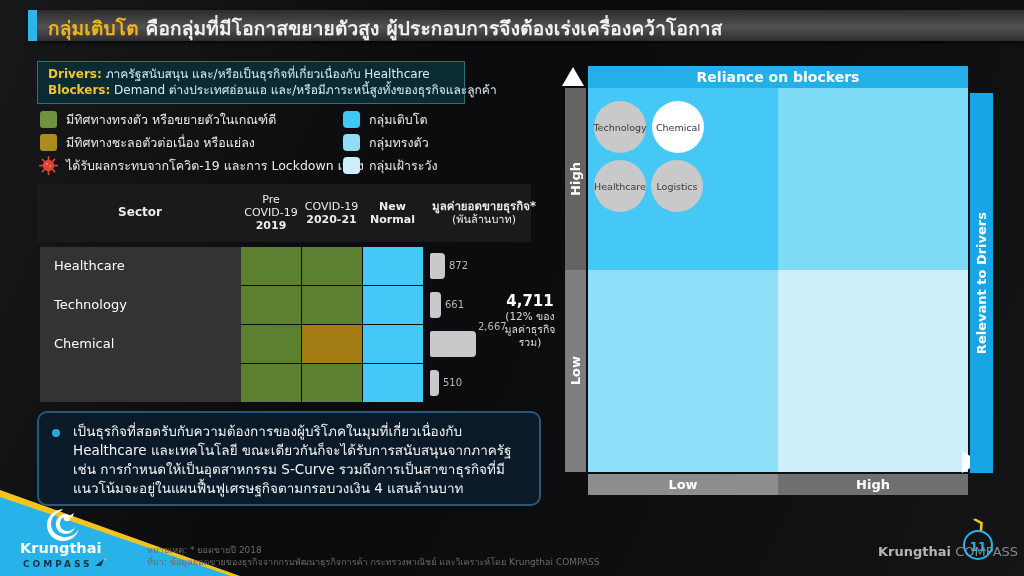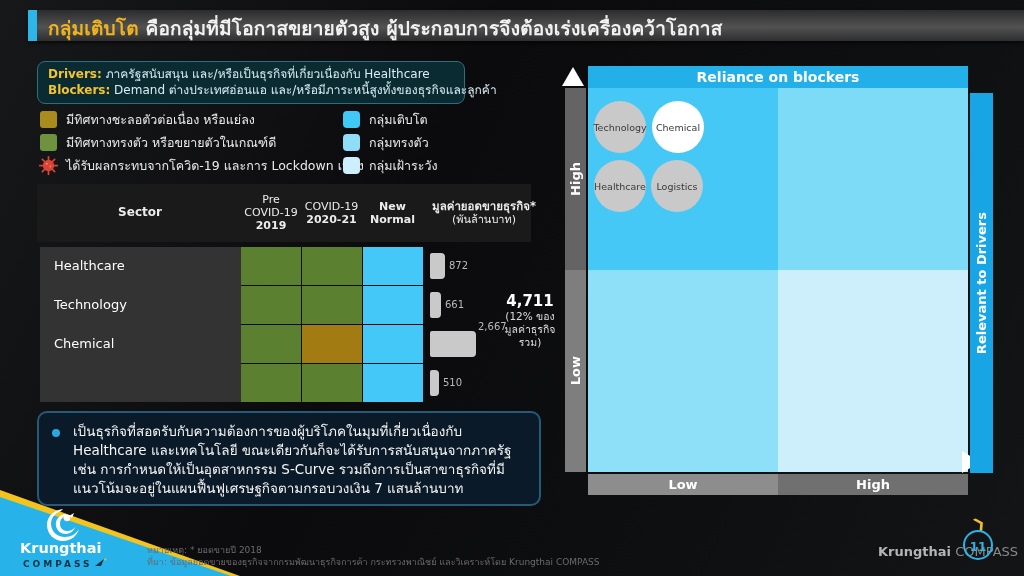--- a/index.html
+++ b/index.html
@@ -13,21 +13,21 @@
   .abs{position:absolute;}
   
   .titlebar{left:28px;top:10px;width:996px;height:31px;
     background:linear-gradient(180deg,#2c2c2c 0%,#525252 55%,#2e2e2e 100%);
     box-shadow:0 2px 3px rgba(0,0,0,.6);}
   .title-accent{left:28px;top:10px;width:9px;height:31px;background:#2eb6ea;}
   .title-text{left:48px;top:13px;font-size:19px;font-weight:bold;white-space:nowrap;letter-spacing:.2px;}
   .title-hl{color:#f2b41c;} .title-rest{color:#f2f2f2;}
   
   .infobox{left:37px;top:61px;width:428px;height:43px;background:#0b2b33;
-    border:1px solid #2f6e7e;border-radius:8px;padding:4px 10px;box-sizing:border-box;
+    border:1px solid #2f6e7e;border-radius:0;padding:4px 10px;box-sizing:border-box;
     font-size:12px;line-height:16px;color:#d8edf3;white-space:nowrap;}
   .infobox b{color:#f4c430;}
   
   .lg-row{display:flex;align-items:center;height:23px;}
   .lg-swatch{width:17px;height:17px;border-radius:3px;margin-right:9px;flex:0 0 auto;}
   .lg-label{font-size:12.5px;color:#eaeaea;white-space:nowrap;}
   .legend-left{left:40px;top:108px;}
   .legend-right{left:343px;top:108px;}
   
   .tbl-head{left:37px;top:184px;width:494px;height:58px;background:#1a1a1a;}
@@ -98,26 +98,26 @@
     <span class="title-rest">คือกลุ่มที่มีโอกาสขยายตัวสูง ผู้ประกอบการจึงต้องเร่งเครื่องคว้าโอกาส</span>
   </div>
 
   <div class="abs infobox">
     <div><b>Drivers:</b> <span>ภาครัฐสนับสนุน และ/หรือเป็นธุรกิจที่เกี่ยวเนื่องกับ Healthcare</span></div>
     <div><b>Blockers:</b> <span>Demand ต่างประเทศอ่อนแอ และ/หรือมีภาระหนี้สูงทั้งของธุรกิจและลูกค้า</span></div>
   </div>
 
   <div class="abs legend-left">
     <div class="lg-row">
+      <span class="lg-swatch" style="background:#6f923e"></span>
+      <span class="lg-label">มีทิศทางทรงตัว หรือขยายตัวในเกณฑ์ดี</span>
+    </div>
+    <div class="lg-row">
       <span class="lg-swatch" style="background:#aa8b1e"></span>
       <span class="lg-label">มีทิศทางชะลอตัวต่อเนื่อง หรือแย่ลง</span>
-    </div>
-    <div class="lg-row">
-      <span class="lg-swatch" style="background:#6f923e"></span>
-      <span class="lg-label">มีทิศทางทรงตัว หรือขยายตัวในเกณฑ์ดี</span>
     </div>
     <div class="lg-row">
       <span class="lg-swatch" style="background:transparent;position:relative">
         <svg width="21" height="21" viewBox="0 0 24 24" style="position:absolute;left:-2px;top:-2px">
           <g stroke="#d94436" stroke-width="2" stroke-linecap="round">
             <line x1="12" y1="2" x2="12" y2="6"></line>
               <line x1="12" y1="18" x2="12" y2="22"></line>
             <line x1="2" y1="12" x2="6" y2="12"></line>
               <line x1="18" y1="12" x2="22" y2="12"></line>
             <line x1="5" y1="5" x2="8" y2="8"></line>
@@ -199,21 +199,21 @@
   <div class="abs bar-val" style="left:443px;top:370px">510</div>
 
   <div class="abs total-box">
     <div class="total-num">4,711</div>
     <div class="total-note">(12% ของ</div>
     <div class="total-note">มูลค่าธุรกิจ</div>
     <div class="total-note">รวม)</div>
   </div>
 
   <div class="abs bulletbox">
-    <span>เป็นธุรกิจที่สอดรับกับความต้องการของผู้บริโภคในมุมที่เกี่ยวเนื่องกับ Healthcare และเทคโนโลยี ขณะเดียวกันก็จะได้รับการสนับสนุนจากภาครัฐ เช่น การกำหนดให้เป็นอุตสาหกรรม S-Curve รวมถึงการเป็นสาขาธุรกิจที่มีแนวโน้มจะอยู่ในแผนฟื้นฟูเศรษฐกิจตามกรอบวงเงิน 7 แสนล้านบาท</span>
+    <span>เป็นธุรกิจที่สอดรับกับความต้องการของผู้บริโภคในมุมที่เกี่ยวเนื่องกับ Healthcare และเทคโนโลยี ขณะเดียวกันก็จะได้รับการสนับสนุนจากภาครัฐ เช่น การกำหนดให้เป็นอุตสาหกรรม S-Curve รวมถึงการเป็นสาขาธุรกิจที่มีแนวโน้มจะอยู่ในแผนฟื้นฟูเศรษฐกิจตามกรอบวงเงิน 4 แสนล้านบาท</span>
   </div>
   <div class="abs bullet-dot"></div>
 
   <div class="abs q-top">Reliance on blockers</div>
   <div class="abs q-tl"></div>
   <div class="abs q-tr"></div>
   <div class="abs q-bl"></div>
   <div class="abs q-br"></div>
 
   <div class="abs vaxis ax-high">

